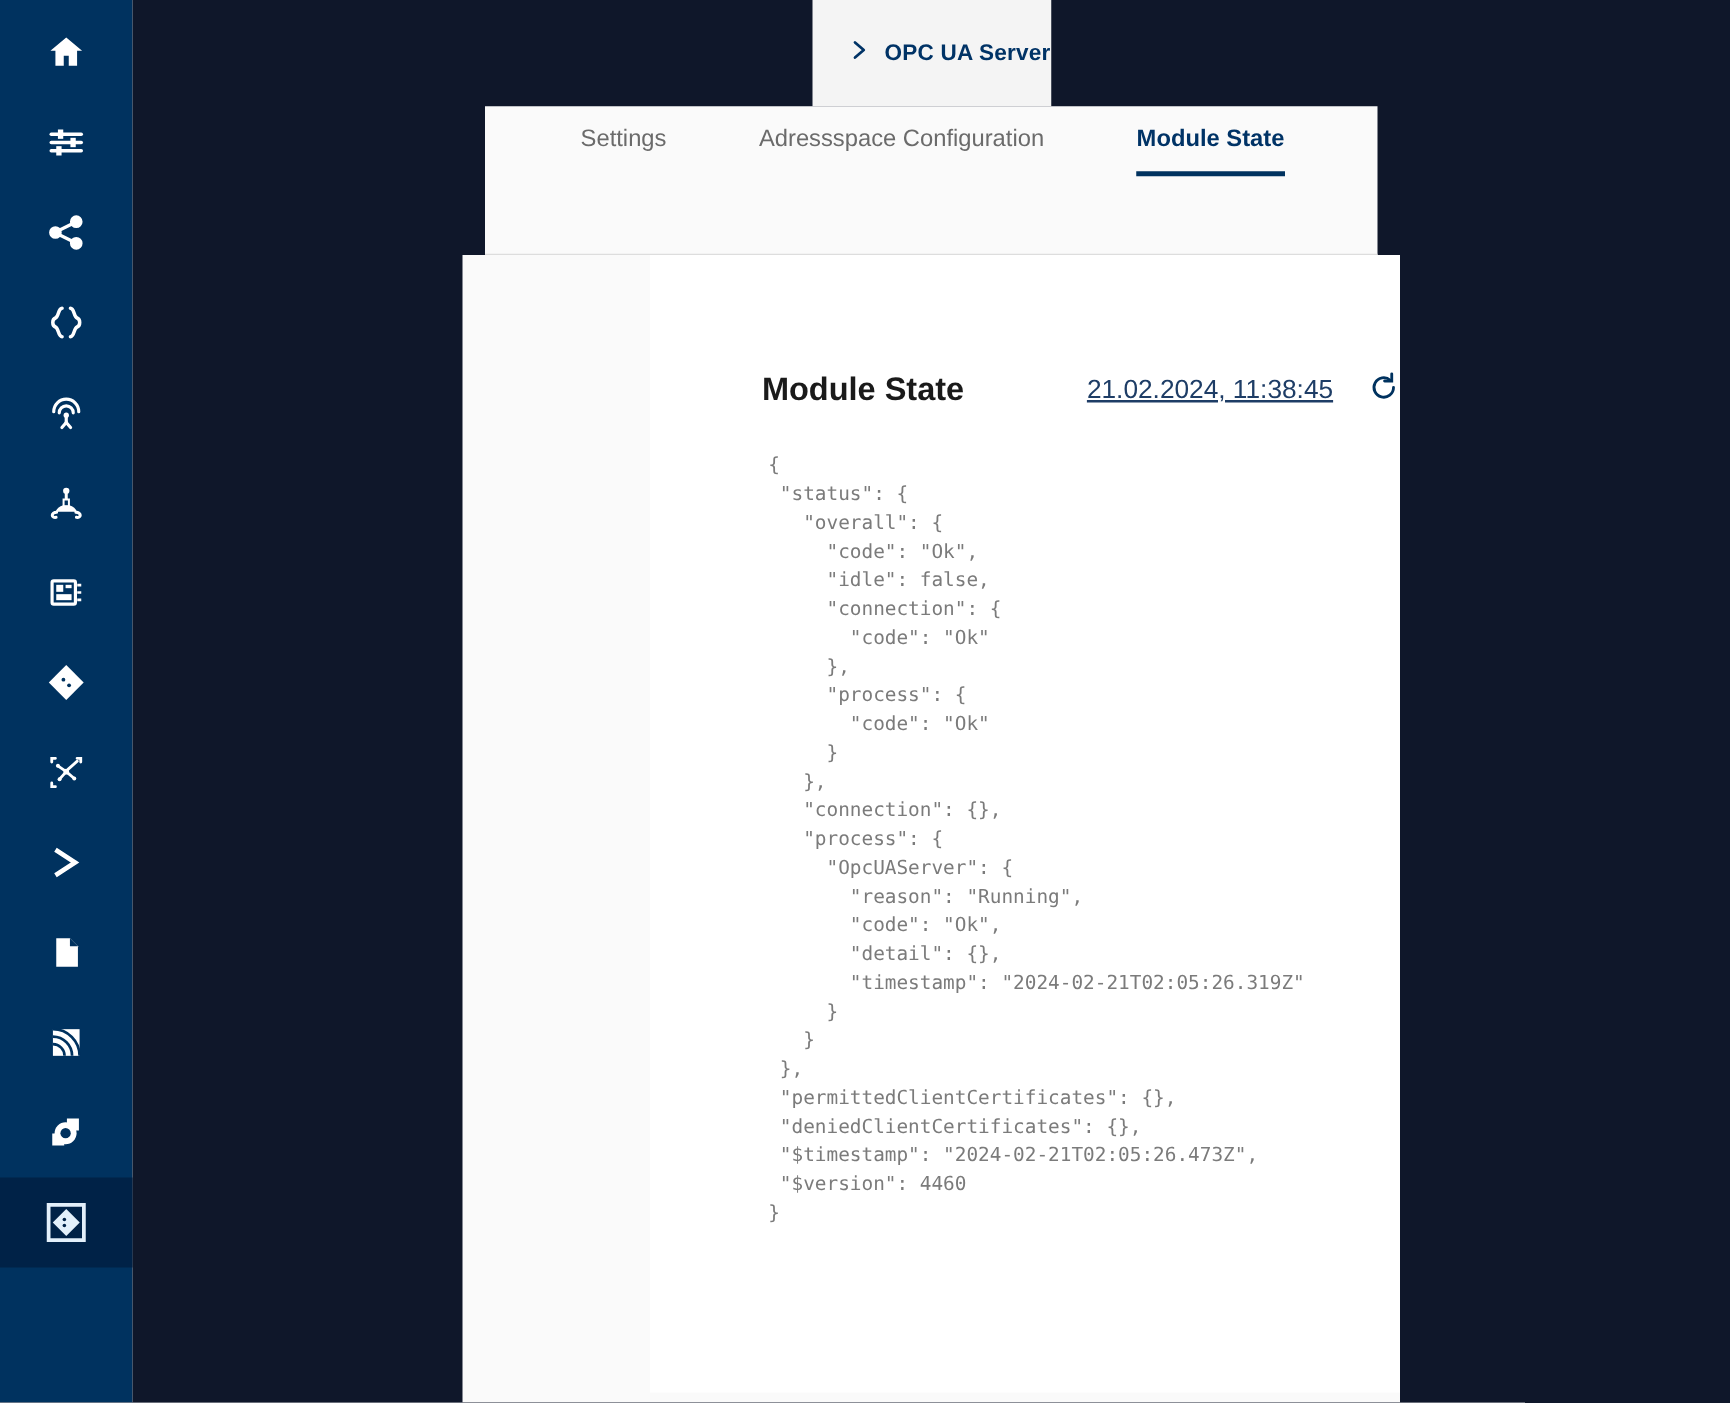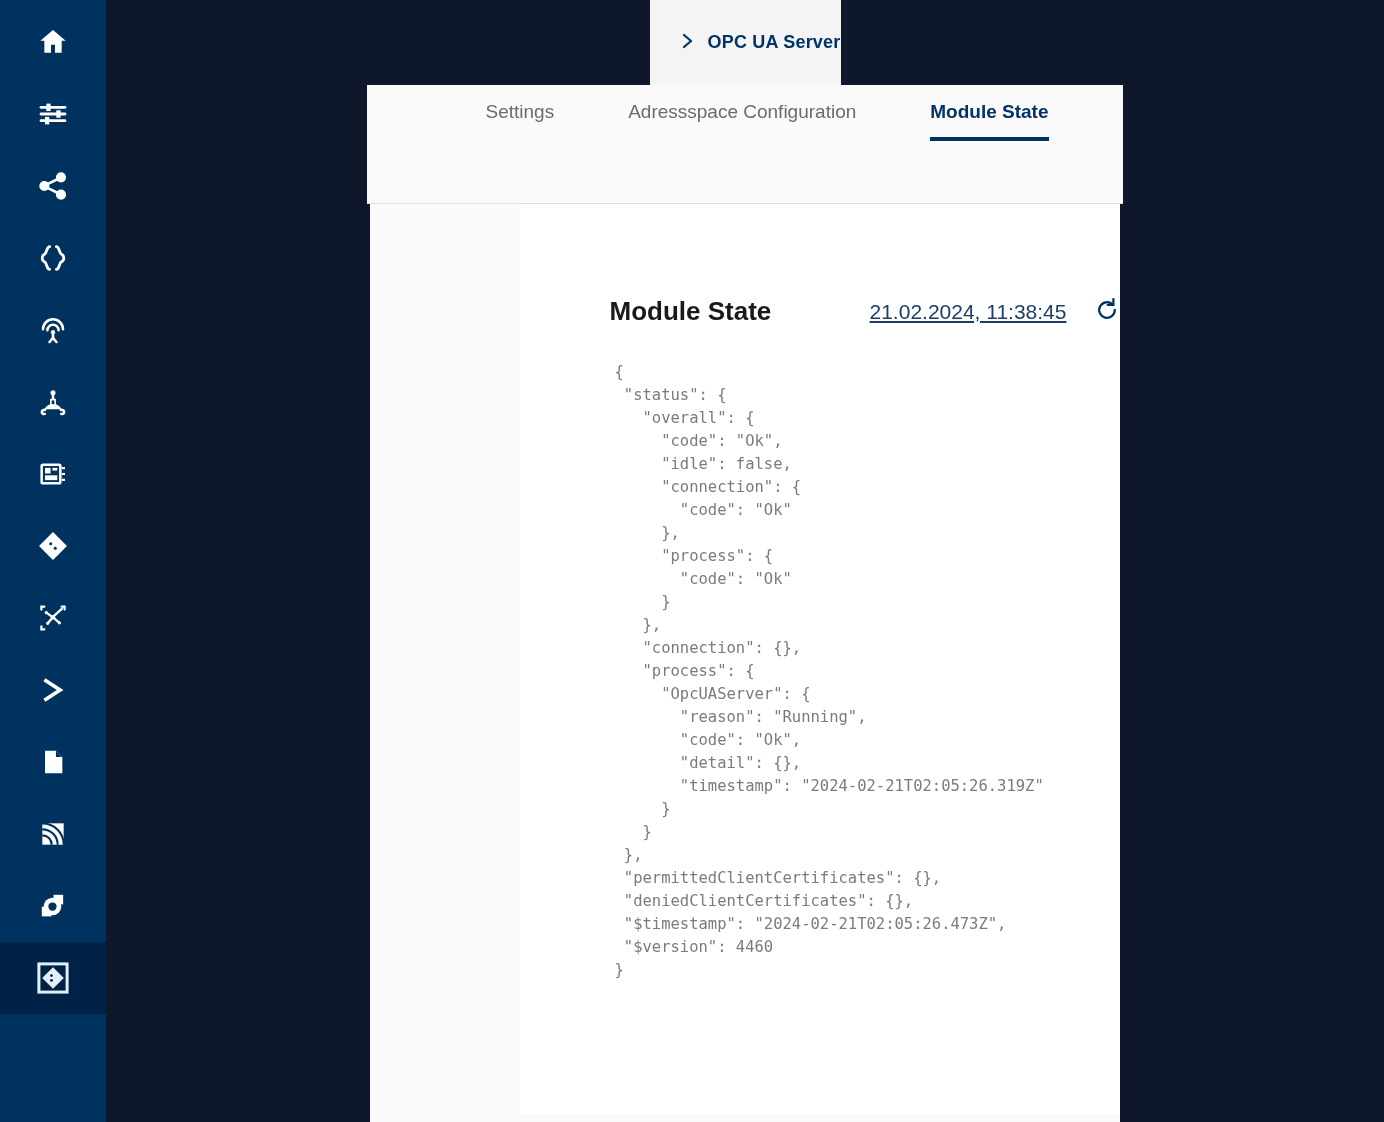--- a/index.html
+++ b/index.html
@@ -78,21 +78,21 @@
     color: #003366;
     letter-spacing: 0.2px;
   }
 
   
   .tabs-band {
     background: #fafafa;
     height: 119px;
     display: flex;
     align-items: flex-start;
-    padding-left: 118px;
+    padding-left: 76px;
     box-sizing: border-box;
     border-bottom: 1px solid #dddddd;
   }
   .tab {
     font-size: 19px;
     color: #6b6b6b;
     padding: 16px 0 14px 0;
     margin-right: 74px;
     white-space: nowrap;
     font-stretch: condensed;

